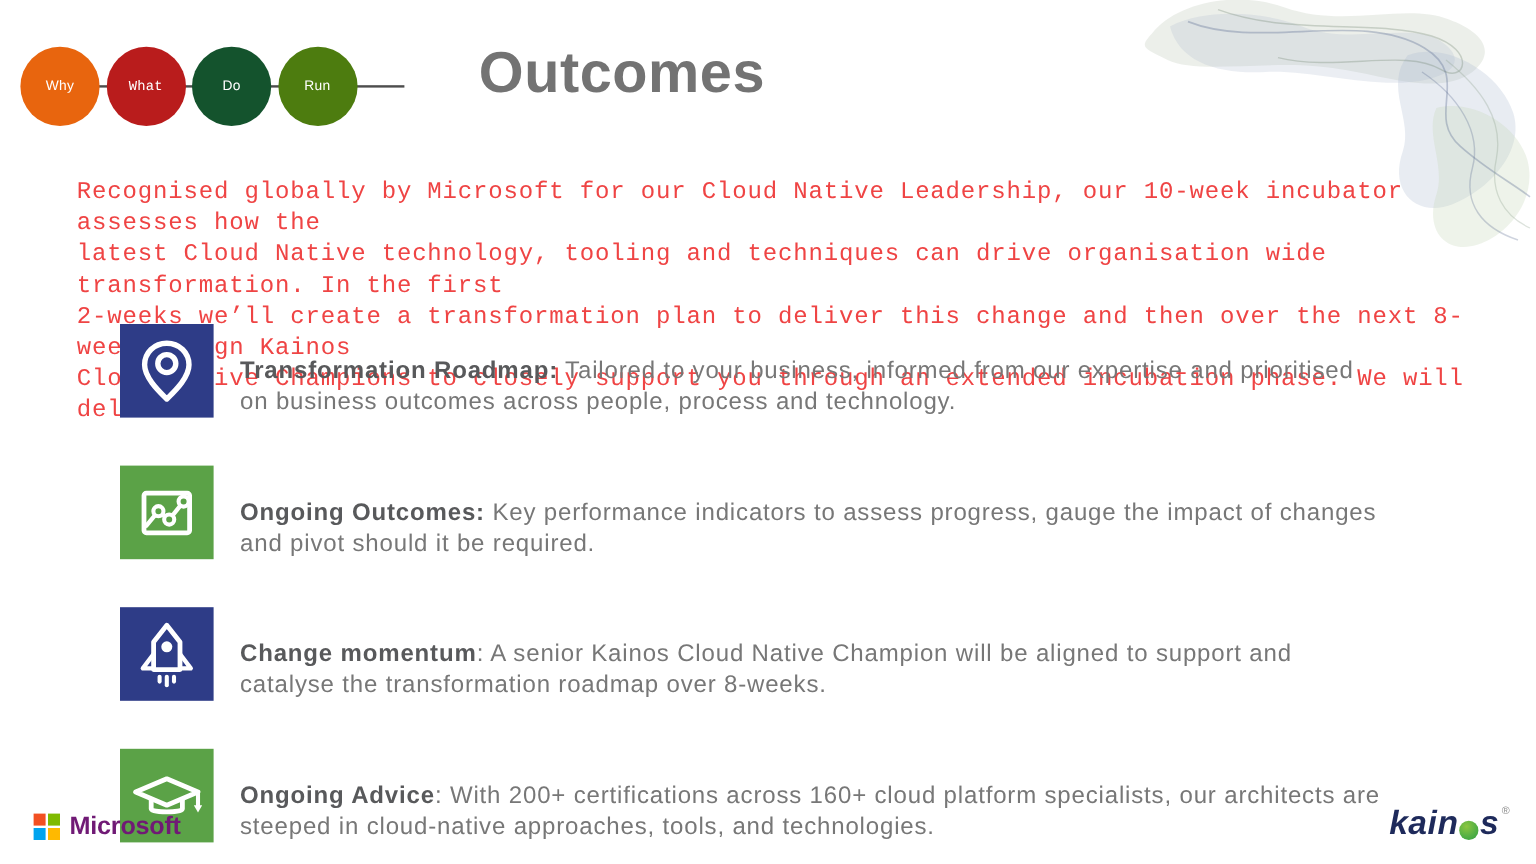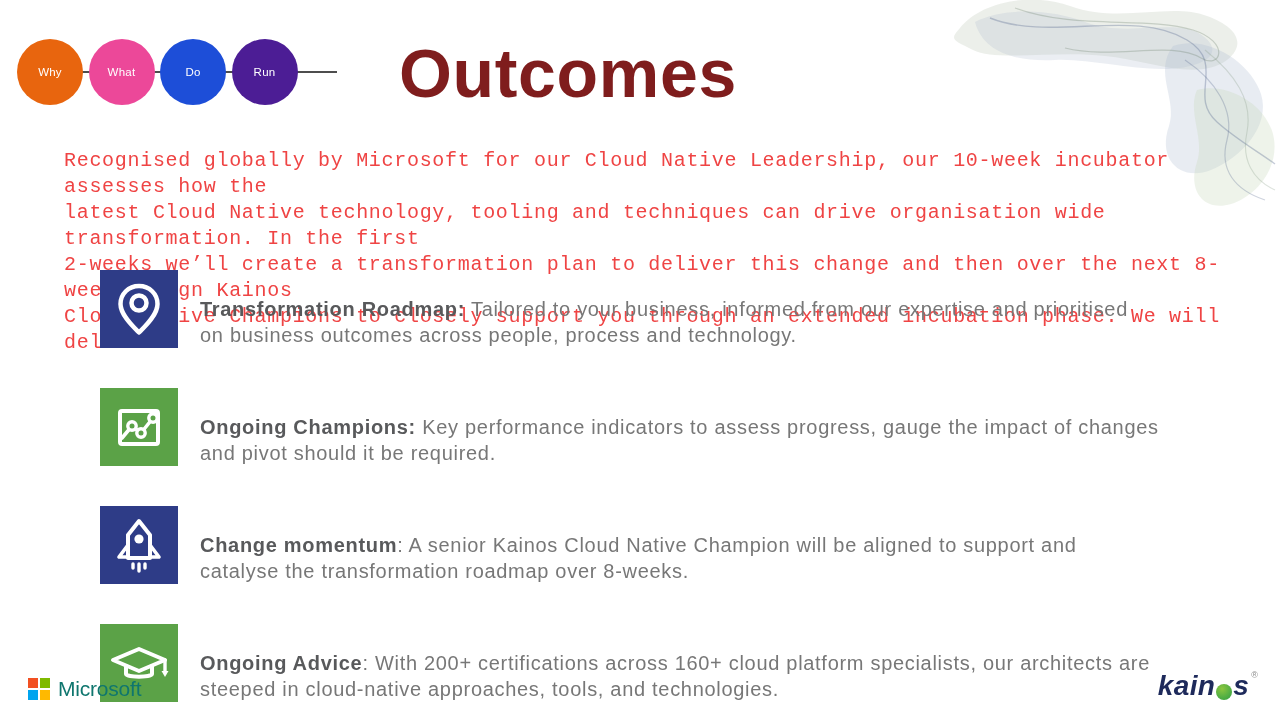--- a/index.html
+++ b/index.html
@@ -13,21 +13,21 @@
   .journey{position:absolute;left:17px;top:39px;width:352px;height:66px;}
   .journey .connector{position:absolute;left:33px;top:32px;width:287px;height:2px;background:#4d4d4d;}
   .journey .circles{position:absolute;left:0;top:0;display:flex;gap:5.5px;}
   .jcircle{
     width:66px;height:66px;border-radius:50%;display:flex;align-items:center;justify-content:center;
     color:#fff;font-size:11.5px;letter-spacing:.02em;position:relative;z-index:2;
   }
 
   
   .page-title{
-    position:absolute;left:399px;top:36px;font-size:68px;font-weight:bold;color:#7f1d1d;
+    position:absolute;left:399px;top:36px;font-size:48px;font-weight:bold;color:#737373;
     letter-spacing:.01em;line-height:1.1;
   }
 
   
   .deco{position:absolute;right:0;top:0;width:345px;height:210px;pointer-events:none;}
 
   
   .intro{
     position:absolute;left:64px;top:148px;width:1160px;
     font-size:20px;line-height:26px;color:#ef4444;letter-spacing:.035em;
@@ -43,21 +43,21 @@
     margin-left:22px;font-size:20px;line-height:26px;color:#777777;letter-spacing:.035em;
     white-space:pre-line;max-width:1020px;
   }
   .bullet-text .lead{font-weight:bold;color:#58595B;}
 
   
   .ms-logo{position:absolute;left:28px;top:677px;display:flex;align-items:center;}
   .ms-tiles{display:grid;grid-template-columns:10px 10px;grid-template-rows:10px 10px;gap:2px;}
   .ms-tiles span{display:block;width:10px;height:10px;}
   .ms-t1{background:#F25022;} .ms-t2{background:#7FBA00;} .ms-t3{background:#00A4EF;} .ms-t4{background:#FFB900;}
-  .ms-word{margin-left:8px;font-size:21px;color:#0f766e;font-weight:normal;letter-spacing:-0.01em;}
+  .ms-word{margin-left:8px;font-size:21px;color:#701a75;font-weight:bold;letter-spacing:-0.01em;}
 
   
   .kainos-logo{position:absolute;right:22px;top:670px;display:flex;align-items:baseline;color:#1E2A5B;}
   .kainos-word{font-size:28px;font-weight:bold;letter-spacing:.015em;font-style:italic;}
   .kainos-dot{
     display:inline-block;width:16px;height:16px;border-radius:50%;margin:0 1px;
     background:radial-gradient(circle at 38% 30%, #8CC63F 0%, #55B044 55%, #2F9E3E 100%);
     align-self:flex-end;margin-bottom:2px;
   }
   .kainos-reg{font-size:9px;color:#8a8a8a;margin-left:2px;align-self:flex-start;}
@@ -66,27 +66,27 @@
 <body>
 
 <div class="slide">
 
   <div class="journey">
     <div class="connector"></div>
     <div class="circles">
       <div class="jcircle" style="background: rgb(232, 101, 14);">
           <span>Why</span>
         </div>
-      <div class="jcircle" style="background: #ec4899;">
+      <div class="jcircle" style="background: #b91c1c; font-family: Liberation Mono, monospace;">
           <span>What</span>
         </div>
-      <div class="jcircle" style="background: #1d4ed8;">
+      <div class="jcircle" style="background: #14532d;">
           <span>Do</span>
         </div>
-      <div class="jcircle" style="background: #4c1d95;">
+      <div class="jcircle" style="background: #4d7c0f;">
           <span>Run</span>
         </div>
     </div>
   </div>
 
   <div class="page-title">Outcomes</div>
 
   <svg class="deco" viewBox="0 0 345 210" aria-hidden="true">
     <path d="M25 28 C45 2 95 -8 135 6 C185 24 235 2 272 16 C302 27 312 44 292 60 C262 82 212 60 170 56 C122 50 62 62 38 50 C18 40 14 40 25 28 Z" fill="rgba(186,199,180,0.28)"></path>
     <path d="M40 22 C70 6 120 10 150 22 C190 38 240 18 265 34 C285 47 280 60 255 66 C215 76 160 58 120 60 C80 62 48 52 40 22 Z" fill="rgba(176,188,206,0.25)"></path>
@@ -122,21 +122,21 @@
       <div class="icon-box" style="background: rgb(91, 162, 71);">
         <svg width="78" height="78" viewBox="0 0 78 78" aria-hidden="true">
           <rect x="20" y="23" width="38" height="33" rx="2" fill="none" stroke="#ffffff" stroke-width="4"></rect>
           <polyline points="22,50 32,38 41,45 53,30" fill="none" stroke="#ffffff" stroke-width="3.6" stroke-linecap="round" stroke-linejoin="round"></polyline>
           <circle cx="32" cy="38" r="4.2" fill="#5BA247" stroke="#ffffff" stroke-width="3.4"></circle>
           <circle cx="41" cy="45" r="4.2" fill="#5BA247" stroke="#ffffff" stroke-width="3.4"></circle>
           <circle cx="53" cy="30" r="4.2" fill="#5BA247" stroke="#ffffff" stroke-width="3.4"></circle>
         </svg>
       </div>
       <div class="bullet-text">
-        <span class="lead">Ongoing Champions:</span><span> Key performance indicators to assess progress, gauge the impact of changes
+        <span class="lead">Ongoing Outcomes:</span><span> Key performance indicators to assess progress, gauge the impact of changes
 and pivot should it be required.</span>
       </div>
     </div>
 
     <div class="bullet-row">
       <div class="icon-box" style="background: rgb(46, 60, 135);">
         <svg width="78" height="78" viewBox="0 0 78 78" aria-hidden="true">
           <path d="M39 15 L50 29 L50 52 L28 52 L28 29 Z" fill="none" stroke="#ffffff" stroke-width="4" stroke-linejoin="round"></path>
           <circle cx="39" cy="33" r="4.6" fill="#ffffff"></circle>
           <path d="M28 39 L19 51 L28 51" fill="none" stroke="#ffffff" stroke-width="3.6" stroke-linejoin="round"></path>

